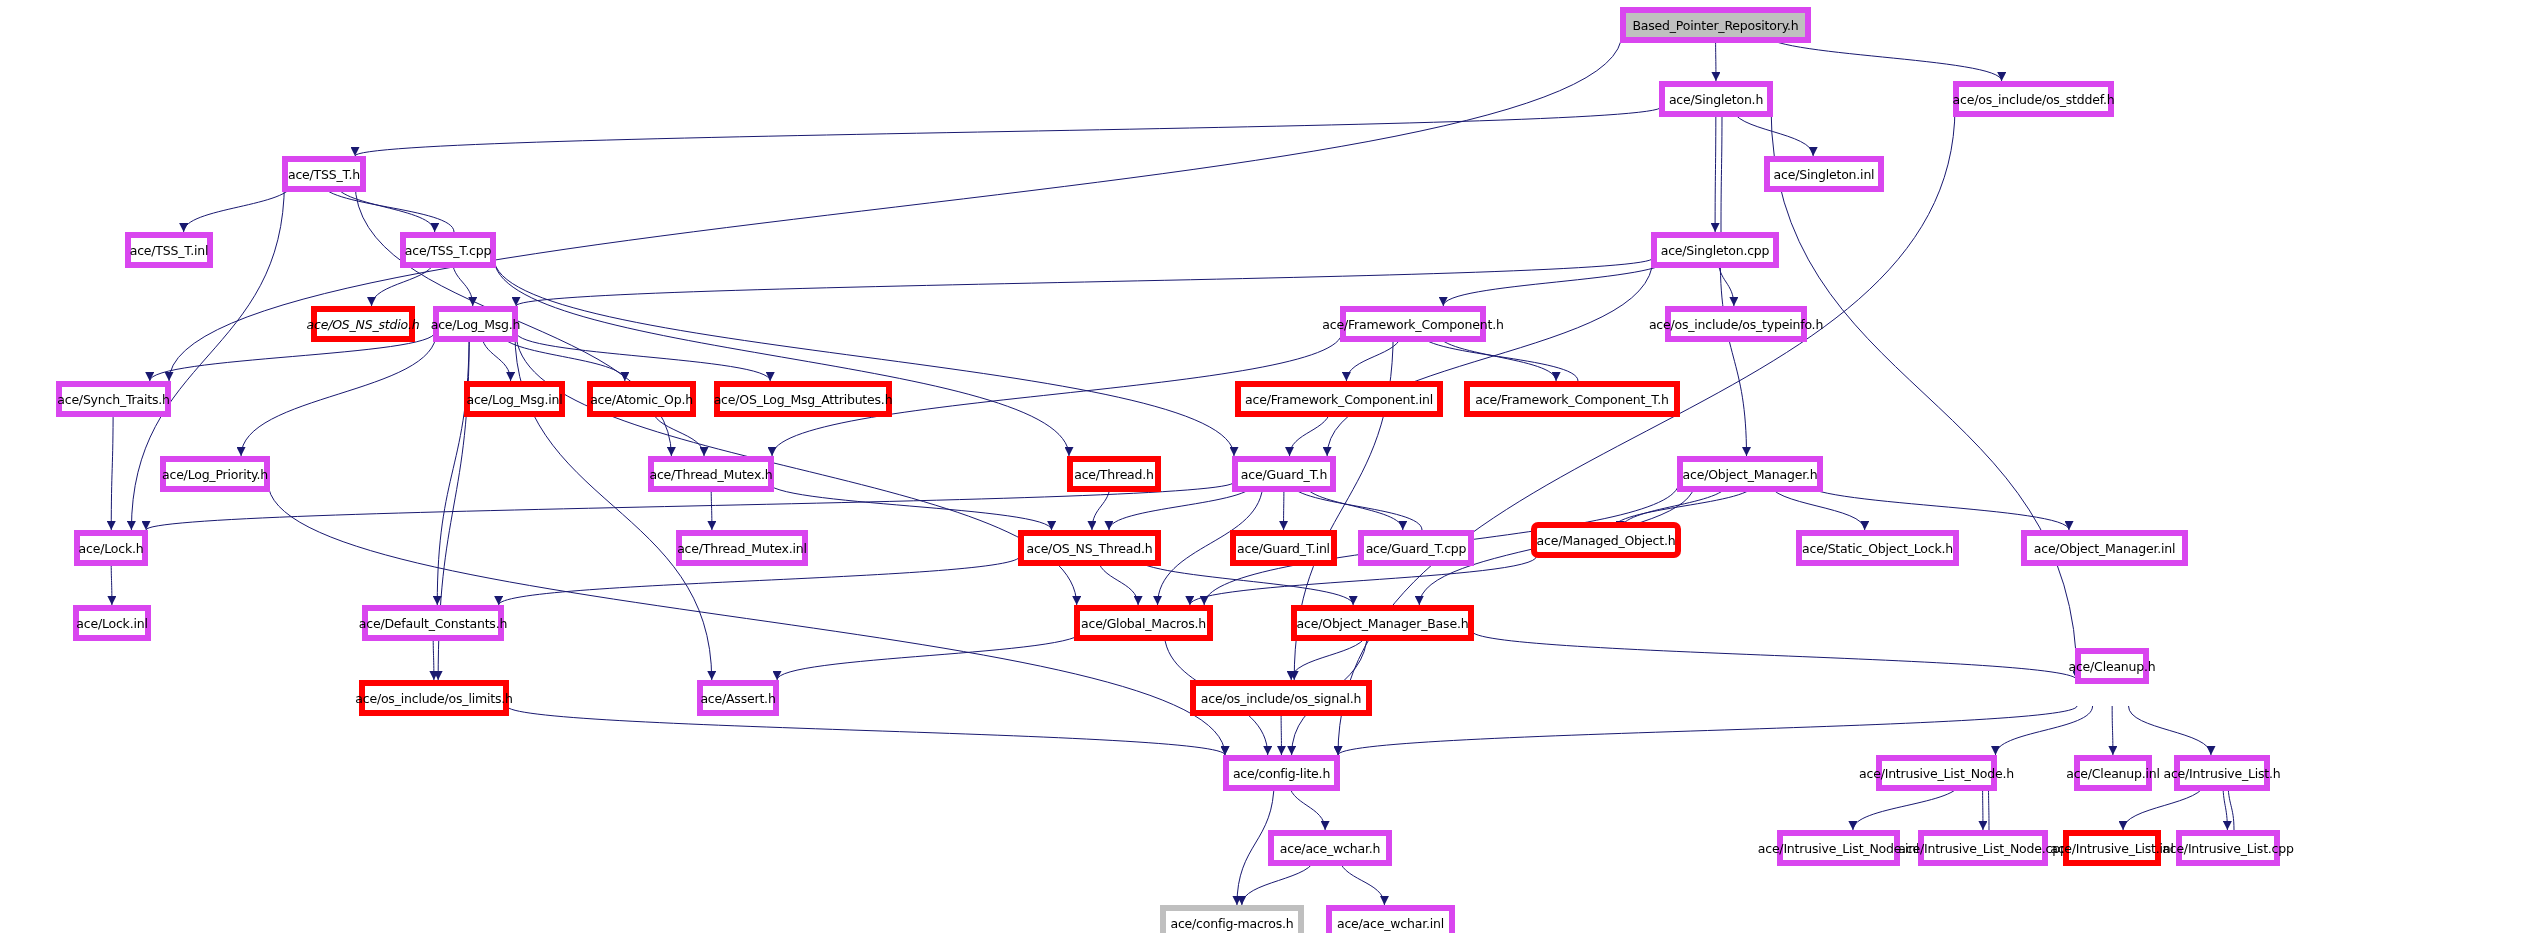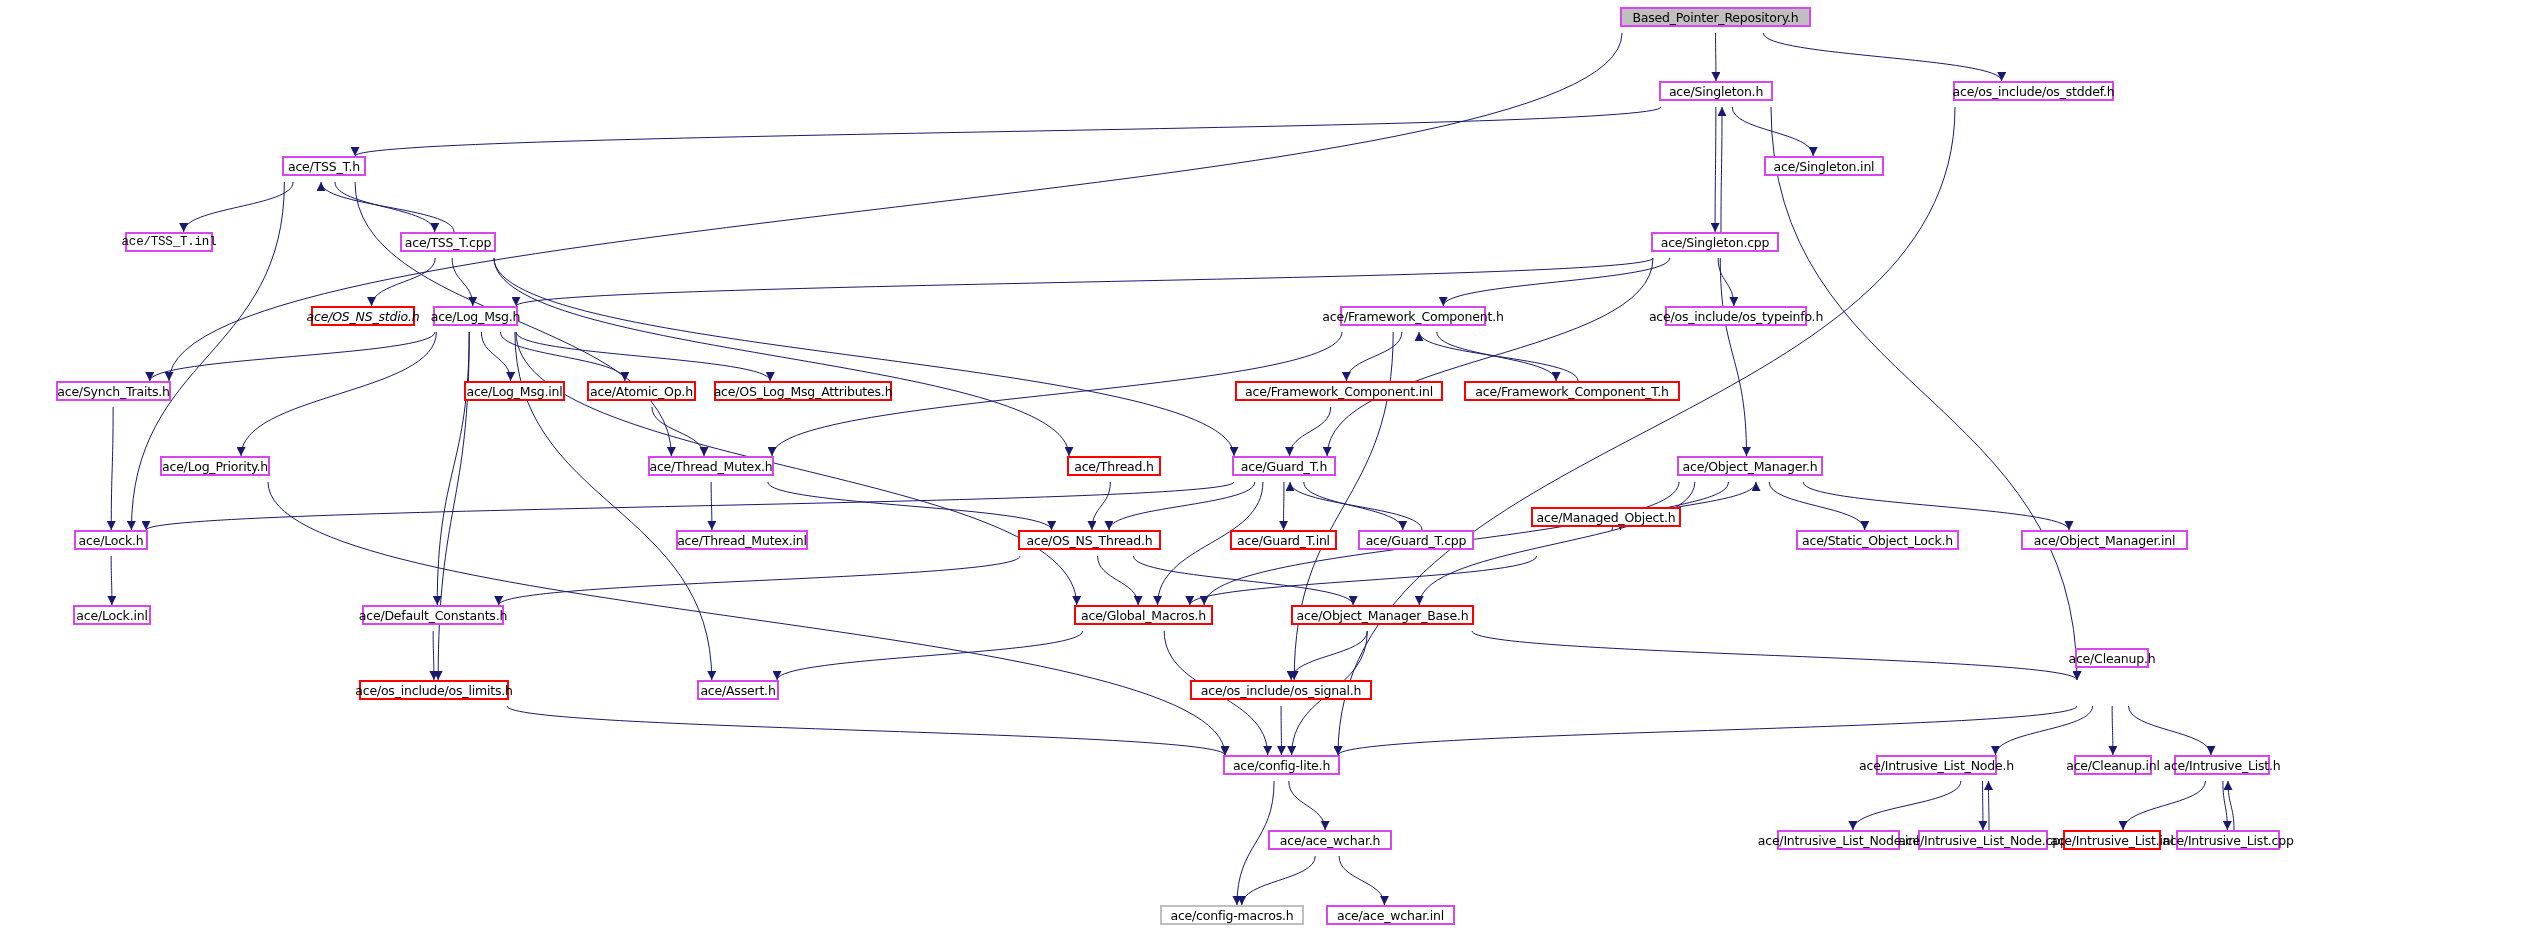--- a/index.html
+++ b/index.html
@@ -1,20 +1,20 @@
 <!DOCTYPE html>
 <html><head>
 <meta charset="utf-8">
 <style>
   html, body { margin: 0; padding: 0; background: #ffffff; }
   #canvas { position: relative; width: 2523px; height: 933px; overflow: hidden; background: #fff; }
   #edges { position: absolute; left: 0; top: 0; width: 2523px; height: 933px; }
   .node {
-    position: absolute; box-sizing: border-box; height: 20px;
-    border: 2px solid #d946ef; background: #fff;
+    position: absolute; box-sizing: border-box; height: 36px;
+    border: 6px solid #d946ef; background: #fff;
     font-family: "DejaVu Sans", sans-serif; font-size: 12.5px; color: #000;
     display: flex; align-items: center; justify-content: center;
     white-space: nowrap; letter-spacing: -0.2px; cursor: pointer;
   }
   .node.root { background: #bfbfbf; }
   .node.red { border-color: #ff0000; }
   .node.gray { border-color: #bfbfbf; }
   .edge { fill: none; stroke: #191970; stroke-width: 1; }
 </style>
 </head>
@@ -120,21 +120,21 @@
       </div>
       <div class="node" style="left: 1953px; top: 81px; width: 161px;">
         <span>ace/os_include/os_stddef.h</span>
       </div>
       <div class="node" style="left: 282px; top: 156px; width: 84px;">
         <span>ace/TSS_T.h</span>
       </div>
       <div class="node" style="left: 1764px; top: 156px; width: 120px;">
         <span>ace/Singleton.inl</span>
       </div>
-      <div class="node" style="left: 125px; top: 232px; width: 88px; font-family: Liberation Mono, monospace;">
+      <div class="node" style="left: 125px; top: 232px; width: 88px;">
         <span>ace/TSS_T.inl</span>
       </div>
       <div class="node" style="left: 400px; top: 232px; width: 96px;">
         <span>ace/TSS_T.cpp</span>
       </div>
       <div class="node" style="left: 1651px; top: 232px; width: 128px;">
         <span>ace/Singleton.cpp</span>
       </div>
       <div class="node red" style="left: 311px; top: 306px; width: 104px; font-style: italic;">
         <span>ace/OS_NS_stdio.h</span>
@@ -189,21 +189,21 @@
       </div>
       <div class="node red" style="left: 1018px; top: 530px; width: 143px;">
         <span>ace/OS_NS_Thread.h</span>
       </div>
       <div class="node red" style="left: 1230px; top: 530px; width: 107px;">
         <span>ace/Guard_T.inl</span>
       </div>
       <div class="node" style="left: 1358px; top: 530px; width: 116px;">
         <span>ace/Guard_T.cpp</span>
       </div>
-      <div class="node red" style="left: 1531px; top: 507px; width: 150px;">
+      <div class="node red" style="left: 1531px; top: 522px; width: 150px; border-radius: 7px;">
         <span>ace/Managed_Object.h</span>
       </div>
       <div class="node" style="left: 1796px; top: 530px; width: 163px;">
         <span>ace/Static_Object_Lock.h</span>
       </div>
       <div class="node" style="left: 2021px; top: 530px; width: 167px;">
         <span>ace/Object_Manager.inl</span>
       </div>
       <div class="node" style="left: 73px; top: 605px; width: 78px;">
         <span>ace/Lock.inl</span>

